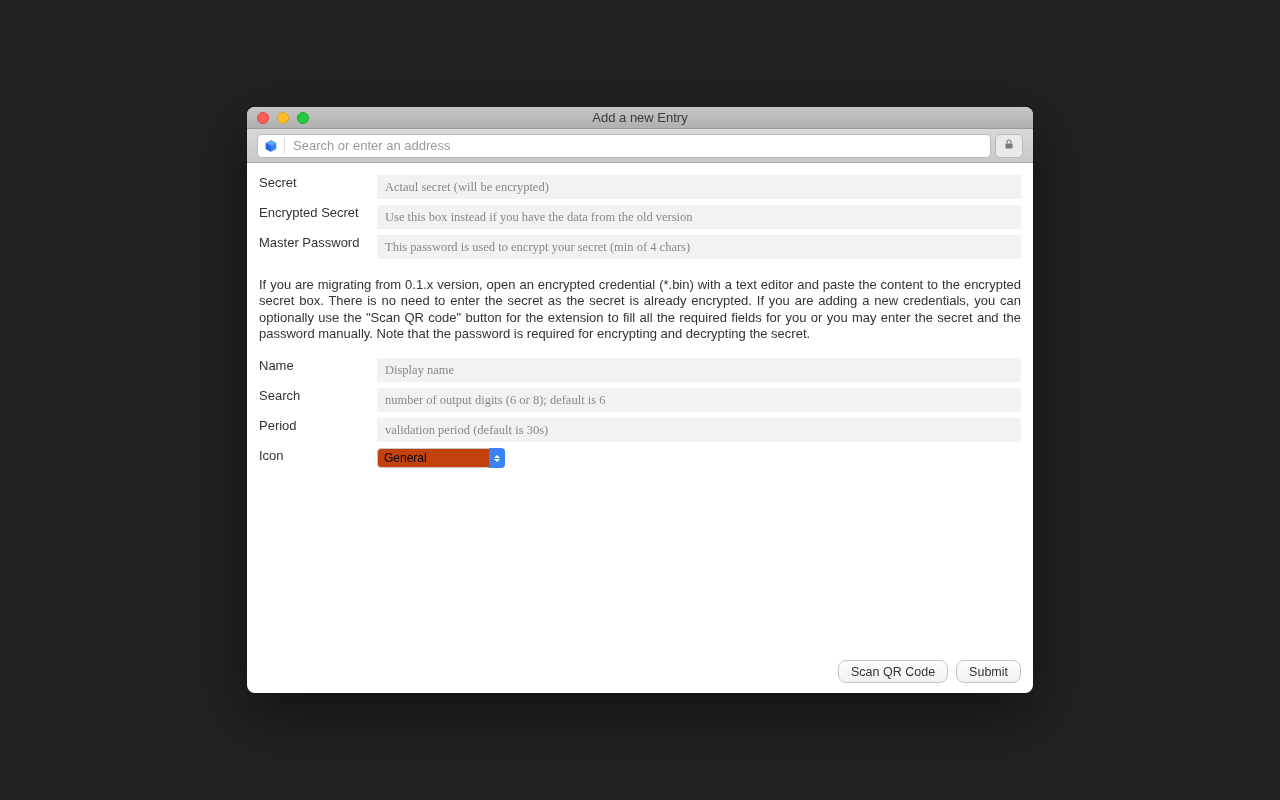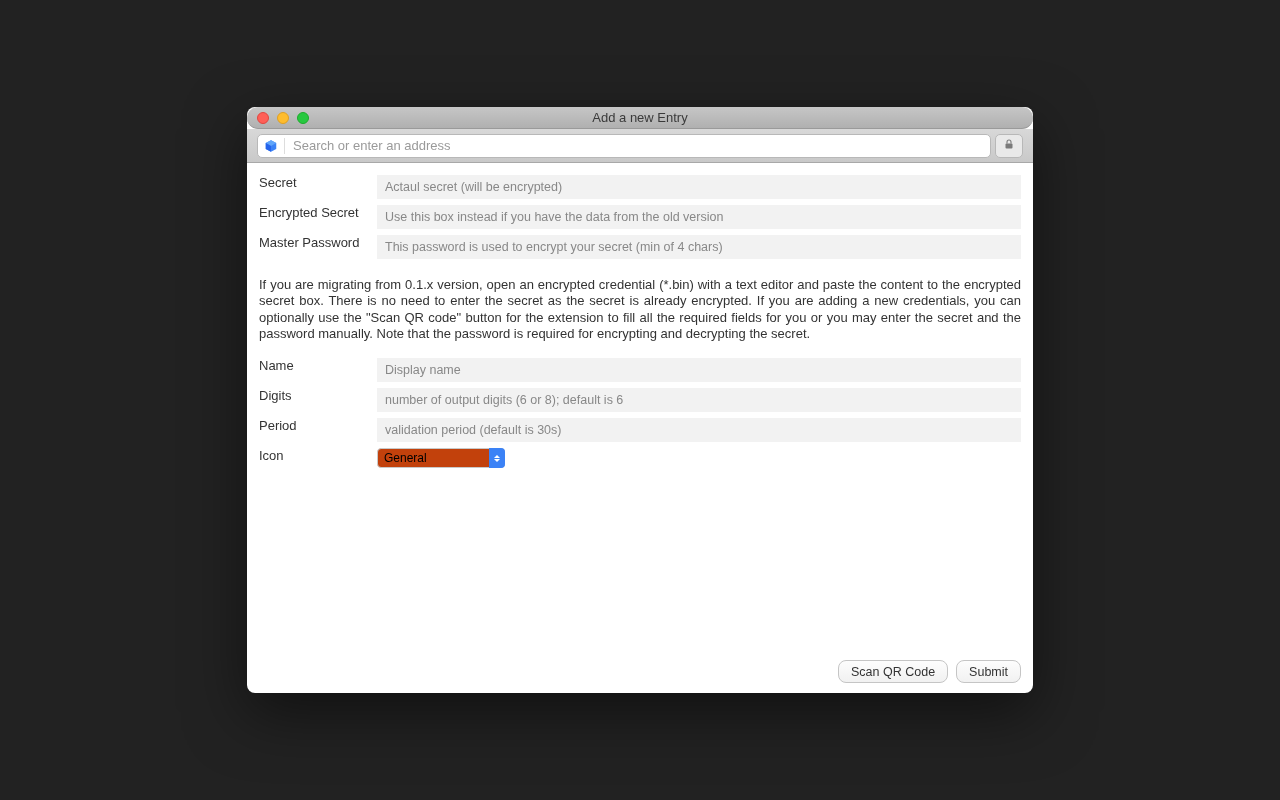--- a/index.html
+++ b/index.html
@@ -26,21 +26,20 @@
       overflow: hidden;
     }
     .titlebar {
       height: 22px;
       background: linear-gradient(#c6c6c6, #b0b0b0);
       border-bottom: 1px solid #9a9a9a;
       display: flex;
       align-items: center;
       position: relative;
       flex-shrink: 0;
-      border-radius: 11px;
     }
     .traffic-lights {
       display: flex;
       gap: 8px;
       padding-left: 10px;
     }
     .tl { width: 12px; height: 12px; border-radius: 50%; }
     .tl-close { background: #ff5f57; border: 0.5px solid #e14640; }
     .tl-min   { background: #febc2e; border: 0.5px solid #dfa023; }
     .tl-max   { background: #28c840; border: 0.5px solid #1dac2c; }
@@ -119,20 +118,21 @@
     .form-input {
       flex: 1;
       height: 24px;
       background: #f2f2f2;
       border: none;
       border-radius: 0;
       padding: 0 8px;
       font-size: 12.5px;
       color: #6d28d9;
       outline: none;
+      font-family: Liberation Serif, serif;
     }
     .form-input::placeholder { color: #888; }
     .info-text {
       margin: 12px 0 16px 0;
       font-size: 13px;
       line-height: 1.25;
       color: #333;
       text-align: justify;
     }
     .select-wrap {
@@ -242,21 +242,21 @@
     </div>
 
     <div class="info-text">If you are migrating from 0.1.x version, open an encrypted credential (*.bin) with a text editor and paste the content to the encrypted secret box. There is no need to enter the secret as the secret is already encrypted. If you are adding a new credentials, you can optionally use the "Scan QR code" button for the extension to fill all the required fields for you or you may enter the secret and the password manually. Note that the password is required for encrypting and decrypting the secret.</div>
 
     <div class="form-row">
       <div class="form-label">Name</div>
       <input class="form-input" type="text" placeholder="Display name" style="">
     </div>
 
     <div class="form-row">
-      <div class="form-label">Digits</div>
+      <div class="form-label">Search</div>
       <input class="form-input" type="text" placeholder="number of output digits (6 or 8); default is 6" style="">
     </div>
 
     <div class="form-row">
       <div class="form-label">Period</div>
       <input class="form-input" type="text" placeholder="validation period (default is 30s)" style="">
     </div>
 
     <div class="form-row">
       <div class="form-label">Icon</div>

